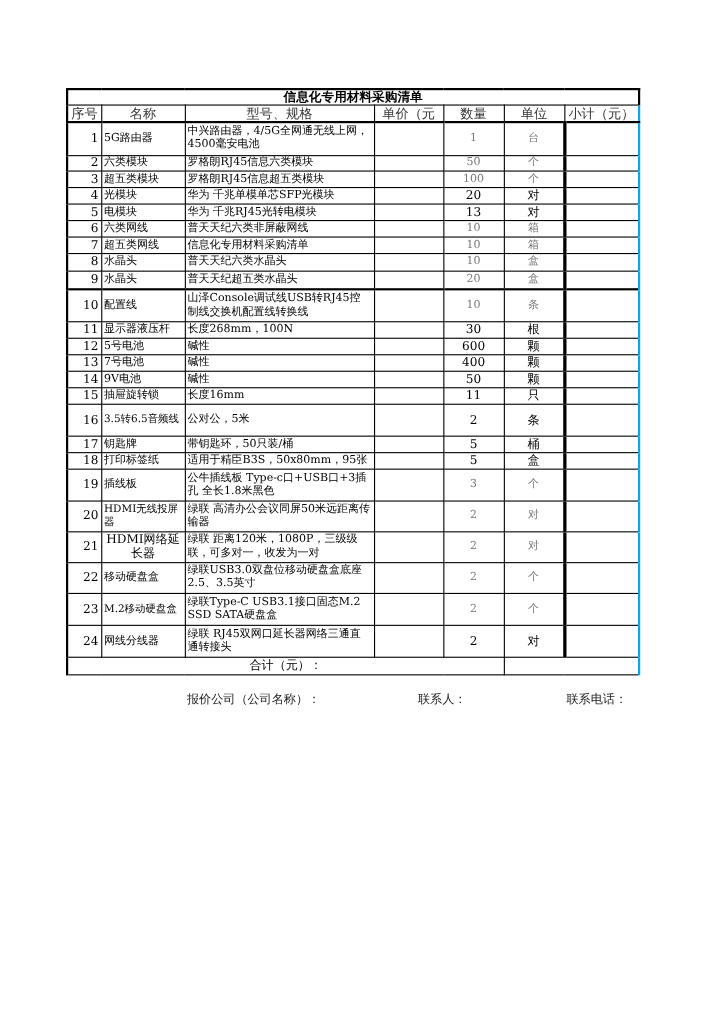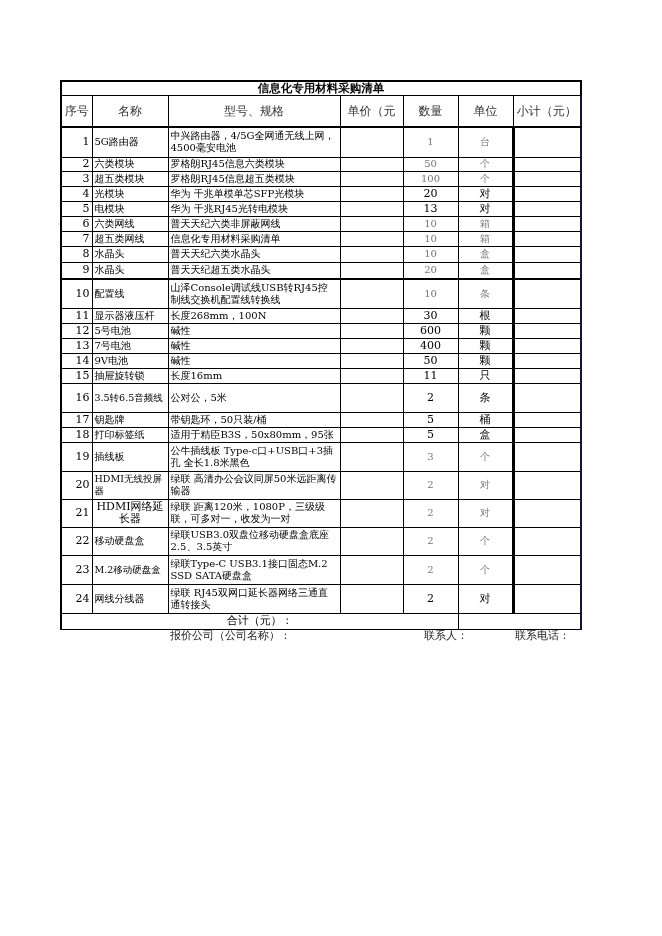--- a/index.html
+++ b/index.html
@@ -11,21 +11,21 @@
        overflow: hidden; vertical-align: middle; white-space: normal; word-break: break-all; }
   .title { text-align: center; font-weight: bold; font-size: 11.5px; font-family: "DejaVu Sans", sans-serif;
            border-top: 2px solid #000; border-left: 2px solid #000; border-right: 2px solid #000; }
   .hdr td { text-align: center; font-size: 12px; color: #333; border-bottom: 2px solid #000; }
   .seq { text-align: right; font-size: 11px; }
   .name { text-align: left; }
   .spec { text-align: left; }
   .qty, .unit { text-align: center; font-size: 11px; }
   .grey { color: #777; font-size: 10px; }
   .thickL { border-left: 2px solid #000; }
-  .thickR { border-right: 2px solid #0f172a; }
+  .thickR { border-right: 2px solid #0ea5e9; }
   .sub { border-left: 3px solid #000; }
   .sep td { border-top: 2px solid #000; }
   .total td { text-align: center; font-size: 11px; }
   .footer { position: absolute; top: 628px; font-size: 11px; color: #222; }
 </style>
 </head>
 <body>
 
 <div class="sheet">
   <table>
@@ -35,21 +35,21 @@
         <col style="width:172px">
       <col style="width:63px">
         <col style="width:55px">
         <col style="width:55px">
         <col style="width:68px">
     </colgroup>
     <tbody id="tbody">
       <tr style="height:14px">
         <td colspan="7" class="title">信息化专用材料采购清单</td>
       </tr>
-      <tr class="hdr" style="height:32px">
+      <tr class="hdr" style="height:16px">
         <td class="thickL">序号</td>
         <td>名称</td>
         <td>型号、规格</td>
         <td style="white-space:nowrap">单价（元</td>
         <td>数量</td>
         <td>单位</td>
         <td class="thickR" style="white-space:nowrap">小计（元）</td>
       </tr>
     <tr style="height: 30px;">
           <td class="seq thickL">1</td>
@@ -269,14 +269,14 @@
         </tr>
         <tr class="total" style="height: 16px; margin-left: 32px;">
           <td colspan="5" class="thickL" style="border-bottom: 1px solid rgb(0, 0, 0);">合计（元）：</td>
           <td colspan="2" class="thickR"></td>
         </tr>
       </tbody>
   </table>
 </div>
 
 <div class="footer" style="left:170px">报价公司（公司名称）：</div>
-<div class="footer" style="left:424px">联系人：</div>
+<div class="footer" style="left:380px">联系人：</div>
 <div class="footer" style="left:515px">联系电话：</div>
 
 </body></html>

